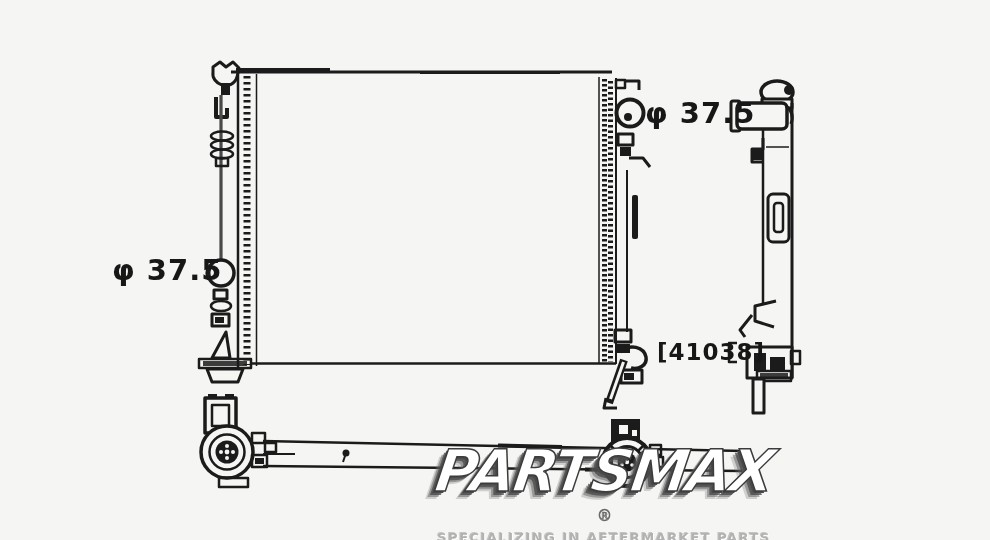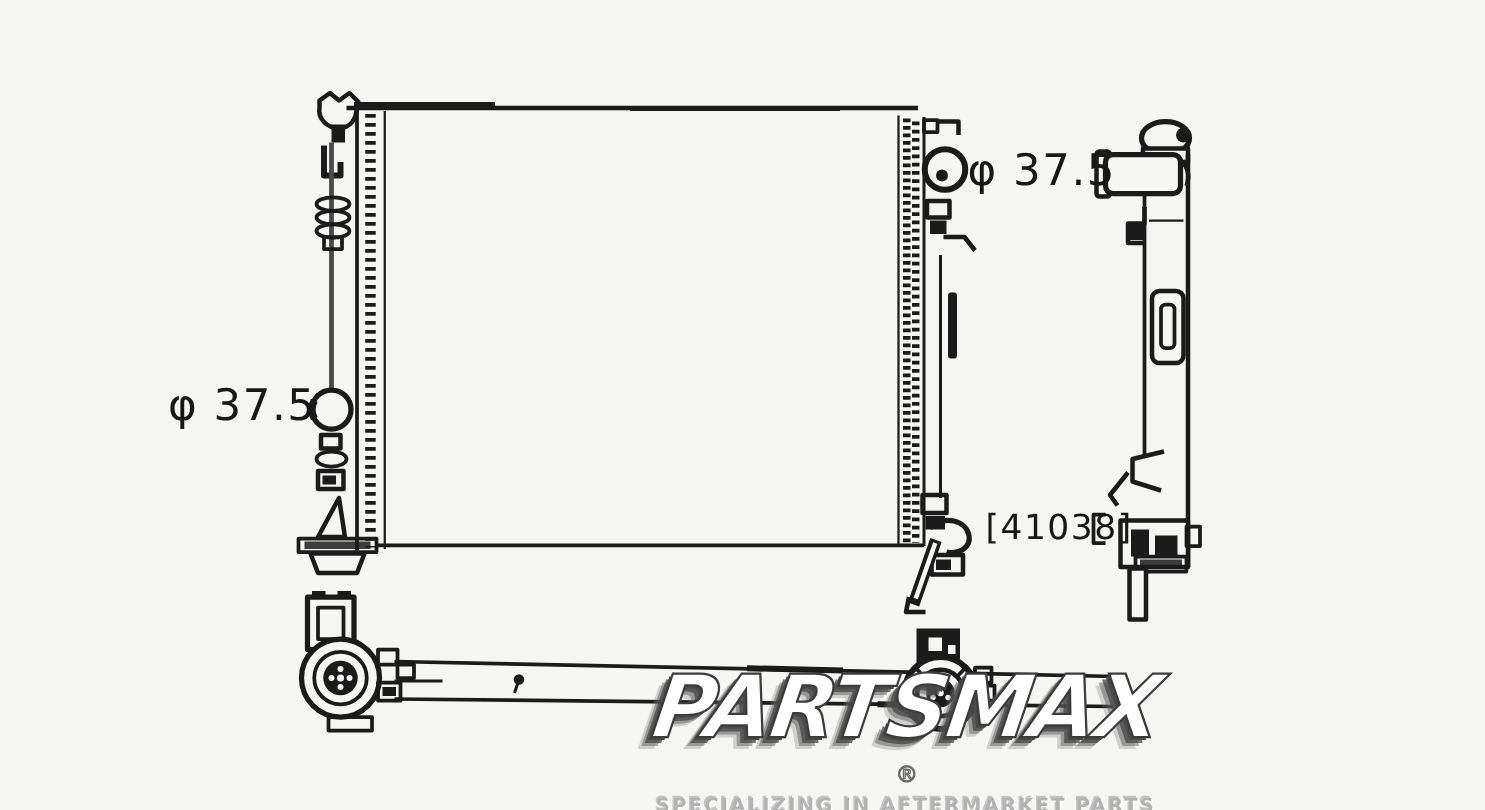--- a/index.html
+++ b/index.html
@@ -15,21 +15,21 @@
   .ln{stroke:#1b1b1b;fill:none;stroke-linejoin:round;stroke-linecap:butt;}
   .s15{stroke-width:1.5;} .s2{stroke-width:2;} .s25{stroke-width:2.5;}
   .s3{stroke-width:3;} .s35{stroke-width:3.5;} .s4{stroke-width:4;} .s5{stroke-width:5;}
   .ink{fill:#1b1b1b;stroke:none;}
   .bgf{fill:#f5f5f3;}
   .gray{stroke:#4a4a4a;}
 
   .dim-label{
     position:absolute;
     color:#171717;
-    font-weight:normal;
+    font-weight:bold;
     white-space:nowrap;
   }
   #lbl-left{left:112px;top:253px;font-size:29px;letter-spacing:1px;}
   #lbl-topright{left:645px;top:96px;font-size:29px;letter-spacing:1px;}
   #lbl-part{left:657px;top:339px;font-size:23px;letter-spacing:1px;text-align:center;}
 
   .watermark{
     position:absolute;left:436px;top:442px;width:336px;
     text-align:center;pointer-events:none;
   }

